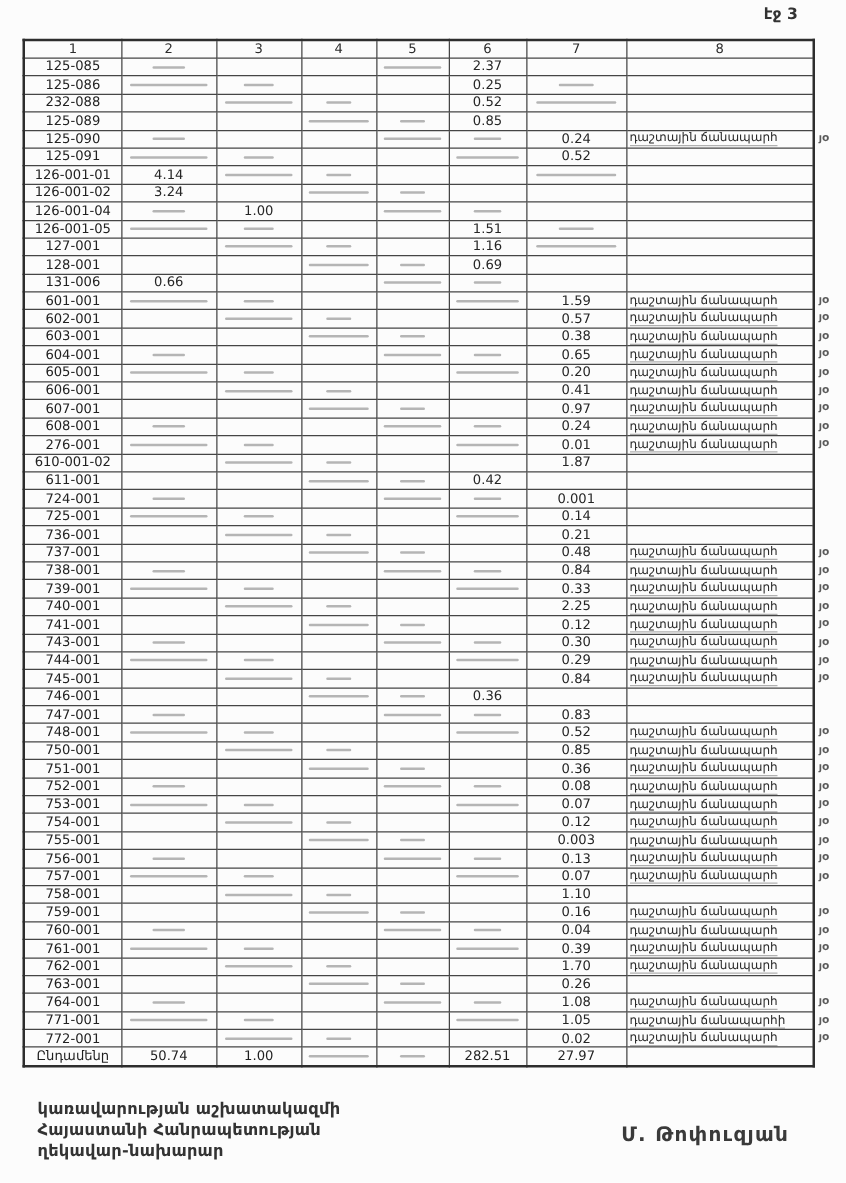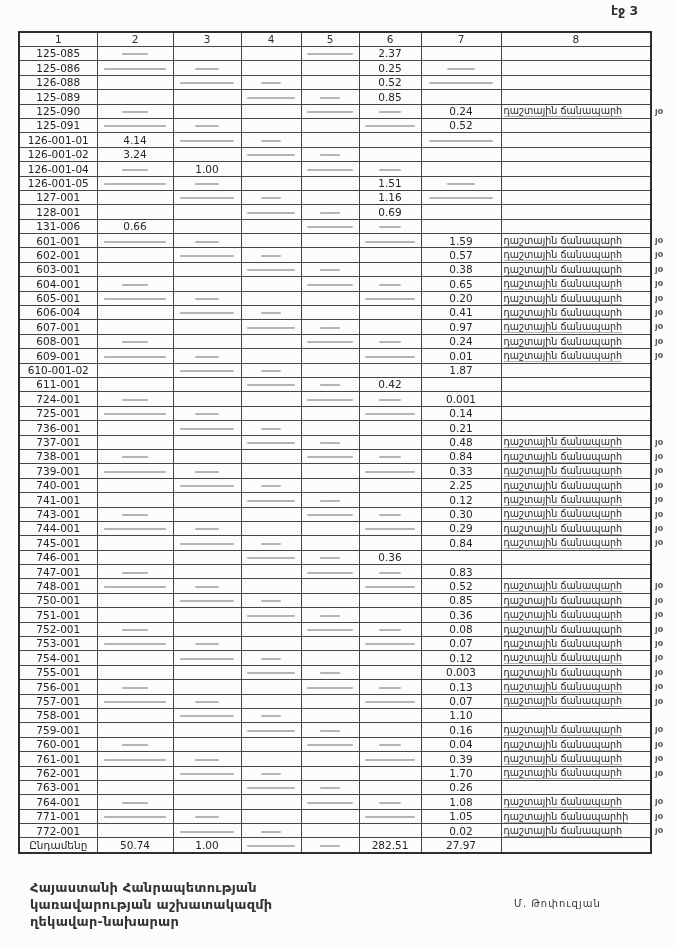--- a/index.html
+++ b/index.html
@@ -54,22 +54,22 @@
     opacity:.40;vertical-align:middle;border-radius:1px;
   }
   .s0{width:86%;}
   .s3{width:38%;}
   .footer-left{
     position:absolute;left:30px;top:879px;
     font-size:13px;font-weight:bold;color:#333;
     line-height:1.32;letter-spacing:.2px;
   }
   .signature{
-    position:absolute;left:514px;top:898px;
-    font-size:10px;font-weight:normal;color:#3a3a3a;
+    position:absolute;left:497px;top:898px;
+    font-size:16px;font-weight:bold;color:#3a3a3a;
     letter-spacing:1px;
   }
 </style>
 </head>
 <body>
 
 <div class="page" data-name="scanned-document-page">
 
   <div class="page-label" data-name="page-number">էջ 3</div>
 
@@ -111,21 +111,21 @@
           <td class="c1" data-name="parcel-code-cell">125-086</td>
           <td class="c2" data-name="value-cell"><i class="smear s0" data-name="scan-smear"></i></td>
           <td class="c3" data-name="value-cell"><i class="smear s3" data-name="scan-smear"></i></td>
           <td class="c4" data-name="value-cell"></td>
           <td class="c5" data-name="value-cell"></td>
           <td class="c6" data-name="value-cell">0.25</td>
           <td class="c7" data-name="value-cell"><i class="smear s3" data-name="scan-smear"></i></td>
           <td class="c8" data-name="land-use-cell"></td>
         </tr>
         <tr data-name="table-row">
-          <td class="c1" data-name="parcel-code-cell">126-088</td>
+          <td class="c1" data-name="parcel-code-cell">232-088</td>
           <td class="c2" data-name="value-cell"></td>
           <td class="c3" data-name="value-cell"><i class="smear s0" data-name="scan-smear"></i></td>
           <td class="c4" data-name="value-cell"><i class="smear s3" data-name="scan-smear"></i></td>
           <td class="c5" data-name="value-cell"></td>
           <td class="c6" data-name="value-cell">0.52</td>
           <td class="c7" data-name="value-cell"><i class="smear s0" data-name="scan-smear"></i></td>
           <td class="c8" data-name="land-use-cell"></td>
         </tr>
         <tr data-name="table-row">
           <td class="c1" data-name="parcel-code-cell">125-089</td>
@@ -271,21 +271,21 @@
           <td class="c1" data-name="parcel-code-cell">605-001</td>
           <td class="c2" data-name="value-cell"><i class="smear s0" data-name="scan-smear"></i></td>
           <td class="c3" data-name="value-cell"><i class="smear s3" data-name="scan-smear"></i></td>
           <td class="c4" data-name="value-cell"></td>
           <td class="c5" data-name="value-cell"></td>
           <td class="c6" data-name="value-cell"><i class="smear s0" data-name="scan-smear"></i></td>
           <td class="c7" data-name="value-cell">0.20</td>
           <td class="c8" data-name="land-use-cell"><span data-name="road-type-label">դաշտային ճանապարհ</span><b class="mark" data-name="margin-mark">յօ</b></td>
         </tr>
         <tr data-name="table-row">
-          <td class="c1" data-name="parcel-code-cell">606-004</td>
+          <td class="c1" data-name="parcel-code-cell">606-001</td>
           <td class="c2" data-name="value-cell"></td>
           <td class="c3" data-name="value-cell"><i class="smear s0" data-name="scan-smear"></i></td>
           <td class="c4" data-name="value-cell"><i class="smear s3" data-name="scan-smear"></i></td>
           <td class="c5" data-name="value-cell"></td>
           <td class="c6" data-name="value-cell"></td>
           <td class="c7" data-name="value-cell">0.41</td>
           <td class="c8" data-name="land-use-cell"><span data-name="road-type-label">դաշտային ճանապարհ</span><b class="mark" data-name="margin-mark">յօ</b></td>
         </tr>
         <tr data-name="table-row">
           <td class="c1" data-name="parcel-code-cell">607-001</td>
@@ -301,21 +301,21 @@
           <td class="c1" data-name="parcel-code-cell">608-001</td>
           <td class="c2" data-name="value-cell"><i class="smear s3" data-name="scan-smear"></i></td>
           <td class="c3" data-name="value-cell"></td>
           <td class="c4" data-name="value-cell"></td>
           <td class="c5" data-name="value-cell"><i class="smear s0" data-name="scan-smear"></i></td>
           <td class="c6" data-name="value-cell"><i class="smear s3" data-name="scan-smear"></i></td>
           <td class="c7" data-name="value-cell">0.24</td>
           <td class="c8" data-name="land-use-cell"><span data-name="road-type-label">դաշտային ճանապարհ</span><b class="mark" data-name="margin-mark">յօ</b></td>
         </tr>
         <tr data-name="table-row">
-          <td class="c1" data-name="parcel-code-cell">609-001</td>
+          <td class="c1" data-name="parcel-code-cell">276-001</td>
           <td class="c2" data-name="value-cell"><i class="smear s0" data-name="scan-smear"></i></td>
           <td class="c3" data-name="value-cell"><i class="smear s3" data-name="scan-smear"></i></td>
           <td class="c4" data-name="value-cell"></td>
           <td class="c5" data-name="value-cell"></td>
           <td class="c6" data-name="value-cell"><i class="smear s0" data-name="scan-smear"></i></td>
           <td class="c7" data-name="value-cell">0.01</td>
           <td class="c8" data-name="land-use-cell"><span data-name="road-type-label">դաշտային ճանապարհ</span><b class="mark" data-name="margin-mark">յօ</b></td>
         </tr>
         <tr data-name="table-row">
           <td class="c1" data-name="parcel-code-cell">610-001-02</td>
@@ -654,20 +654,20 @@
           <td class="c4" data-name="value-cell"><i class="smear s0" data-name="scan-smear"></i></td>
           <td class="c5" data-name="value-cell"><i class="smear s3" data-name="scan-smear"></i></td>
           <td class="c6" data-name="value-cell">282.51</td>
           <td class="c7" data-name="value-cell">27.97</td>
           <td class="c8" data-name="land-use-cell"></td>
         </tr>
       </tbody>
   </table>
 
   <div class="footer-left" data-name="footer-office-title">
+    <div data-name="footer-line">կառավարության աշխատակազմի</div>
     <div data-name="footer-line">Հայաստանի Հանրապետության</div>
-    <div data-name="footer-line">կառավարության աշխատակազմի</div>
     <div data-name="footer-line">ղեկավար-նախարար</div>
   </div>
 
   <div class="signature" data-name="signatory-name">Մ. Թոփուզյան</div>
 
 </div>
 
 </body></html>

